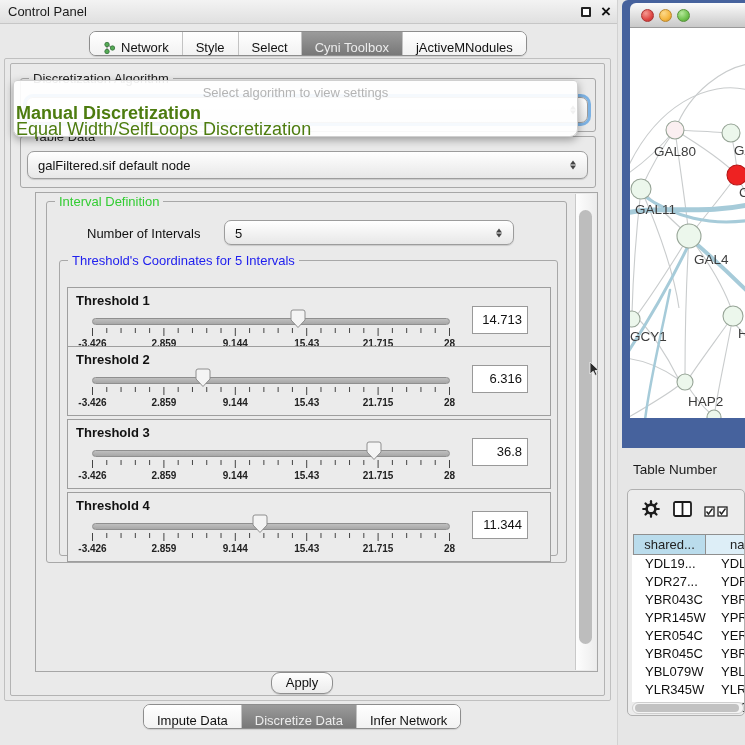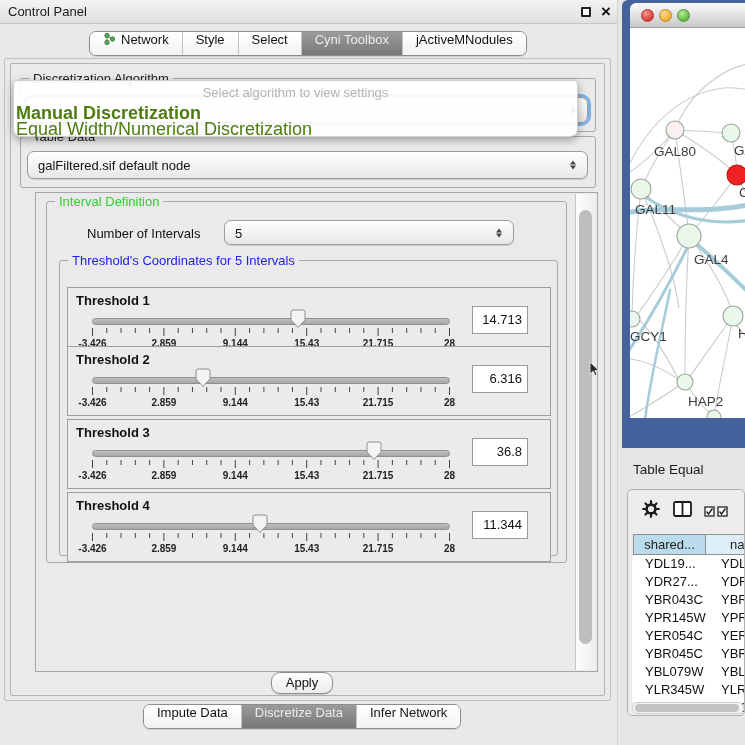--- a/index.html
+++ b/index.html
@@ -8,21 +8,21 @@
   #root { position:absolute; inset:0; width:745px; height:745px; }
 
   
   #left-window { position:absolute; left:0; top:0; width:618px; height:745px; background:#e9e9e9; border-right:1px solid #d2d2d2; }
   .titlebar { position:absolute; left:0; top:0; width:100%; height:24px; background:linear-gradient(#f3f3f3,#e0e0e0); border-bottom:1px solid #c6c6c6;padding-left:8px; }
   .titlebar .ttl { position:absolute; left:8px; top:0; line-height:24px; font-size:13px; color:#1a1a1a; }
   .float-ico { position:absolute; right:26px; top:7px; width:10px; height:10px; border:2px solid #222; border-radius:1px; background:#fff; }
   .close-ico { position:absolute; right:6px; top:1px; font-size:17px; font-weight:bold; color:#111; line-height:22px; }
 
   .tabstrip { position:absolute; display:flex; background:#fff; border:1px solid #8d8d8d; border-radius:7px; overflow:hidden; height:25px; box-shadow:0 1px 1px rgba(0,0,0,.12); }
-  .tabstrip .tab { display:flex; align-items:flex-start; gap:5px; padding:0 13px; font-size:13px; color:#111; background:linear-gradient(#ffffff,#f2f2f2); cursor:default; white-space:nowrap; }
+  .tabstrip .tab { display:flex; align-items:flex-end; gap:5px; padding:0 13px; font-size:13px; color:#111; background:linear-gradient(#ffffff,#f2f2f2); cursor:default; white-space:nowrap; }
   .tabstrip .tab + .tab { border-left:1px solid #c3c3c3; }
   .tabstrip .tab.sel { background:linear-gradient(#9b9b9b,#787878); color:#ececec; }
 
   .panel { position:absolute; border:1px solid #c0c0c0; border-radius:2px; background:#e9e9e9; }
   .panel.inner { border-color:#b3b3b3; background:#eaeaea; }
 
   .grp { position:absolute; border:1px solid #a8a8a8; border-radius:3px; }
   .grp > .legend { position:absolute; top:-8px; left:8px; background:#eaeaea; padding:0 4px; font-size:13px; color:#222; white-space:nowrap; }
   .legend.green { color:#33cc33; }
   .legend.blue  { color:#2121ee; }
@@ -123,21 +123,21 @@
       <span class="legend">Discretization Algorithm</span>
     </div>
     <div class="combo" id="algo-combo">
       <span class="spin"></span>
     </div>
 
     <div id="algo-popup">
       <div class="hdr">Select algorithm to view settings</div>
       <div id="algo-opts">
           <div class="opt" style="top: 22px; font-weight: bold;">Manual Discretization</div>
-          <div class="opt" style="top: 38px; font-weight: normal;">Equal Width/Numerical Discretization</div>
+          <div class="opt" style="top: 38px; font-weight: normal;">Equal Width/SelfLoops Discretization</div>
         </div>
     </div>
 
     <div class="grp" style="left:20px; top:136px; width:576px; height:52px;">
       <span class="legend">Table Data</span>
     </div>
     <div class="combo" style="left:27px; top:151px; width:561px; height:28px;">
       <div class="txt" style="line-height:27px;">galFiltered.sif default node</div>
       <span class="spin"></span>
     </div>
@@ -395,21 +395,21 @@
         <text x="0" y="313" font-size="13.5" fill="#3d3d3d" font-family="&quot;Liberation Sans&quot;,&quot;DejaVu Sans&quot;,sans-serif">GCY1</text>
         <circle cx="103" cy="288" r="10" fill="#ecf7ec" stroke="#96a496" stroke-width="1.1"></circle>
         <text x="108" y="310" font-size="13.5" fill="#3d3d3d" font-family="&quot;Liberation Sans&quot;,&quot;DejaVu Sans&quot;,sans-serif">H</text>
         <circle cx="55" cy="354" r="8" fill="#ecf7ec" stroke="#96a496" stroke-width="1.1"></circle>
         <text x="58" y="378" font-size="13.5" fill="#3d3d3d" font-family="&quot;Liberation Sans&quot;,&quot;DejaVu Sans&quot;,sans-serif">HAP2</text>
         <circle cx="84" cy="389" r="7" fill="#ecf7ec" stroke="#96a496" stroke-width="1.1"></circle>
       </svg>
   </div>
 
   <div id="table-panel-bar">
-    <span class="t">Table Equal</span>
+    <span class="t">Table Number</span>
   </div>
 
   <div id="table-window">
 
     <svg style="position:absolute; left:14px; top:10px;" width="18" height="18" viewBox="0 0 18 18">
       <g stroke="#1c1c1c" stroke-width="2.2" stroke-linecap="round">
         <line x1="9" y1="1.2" x2="9" y2="4"></line>
           <line x1="9" y1="14" x2="9" y2="16.8"></line>
         <line x1="1.2" y1="9" x2="4" y2="9"></line>
           <line x1="14" y1="9" x2="16.8" y2="9"></line>

